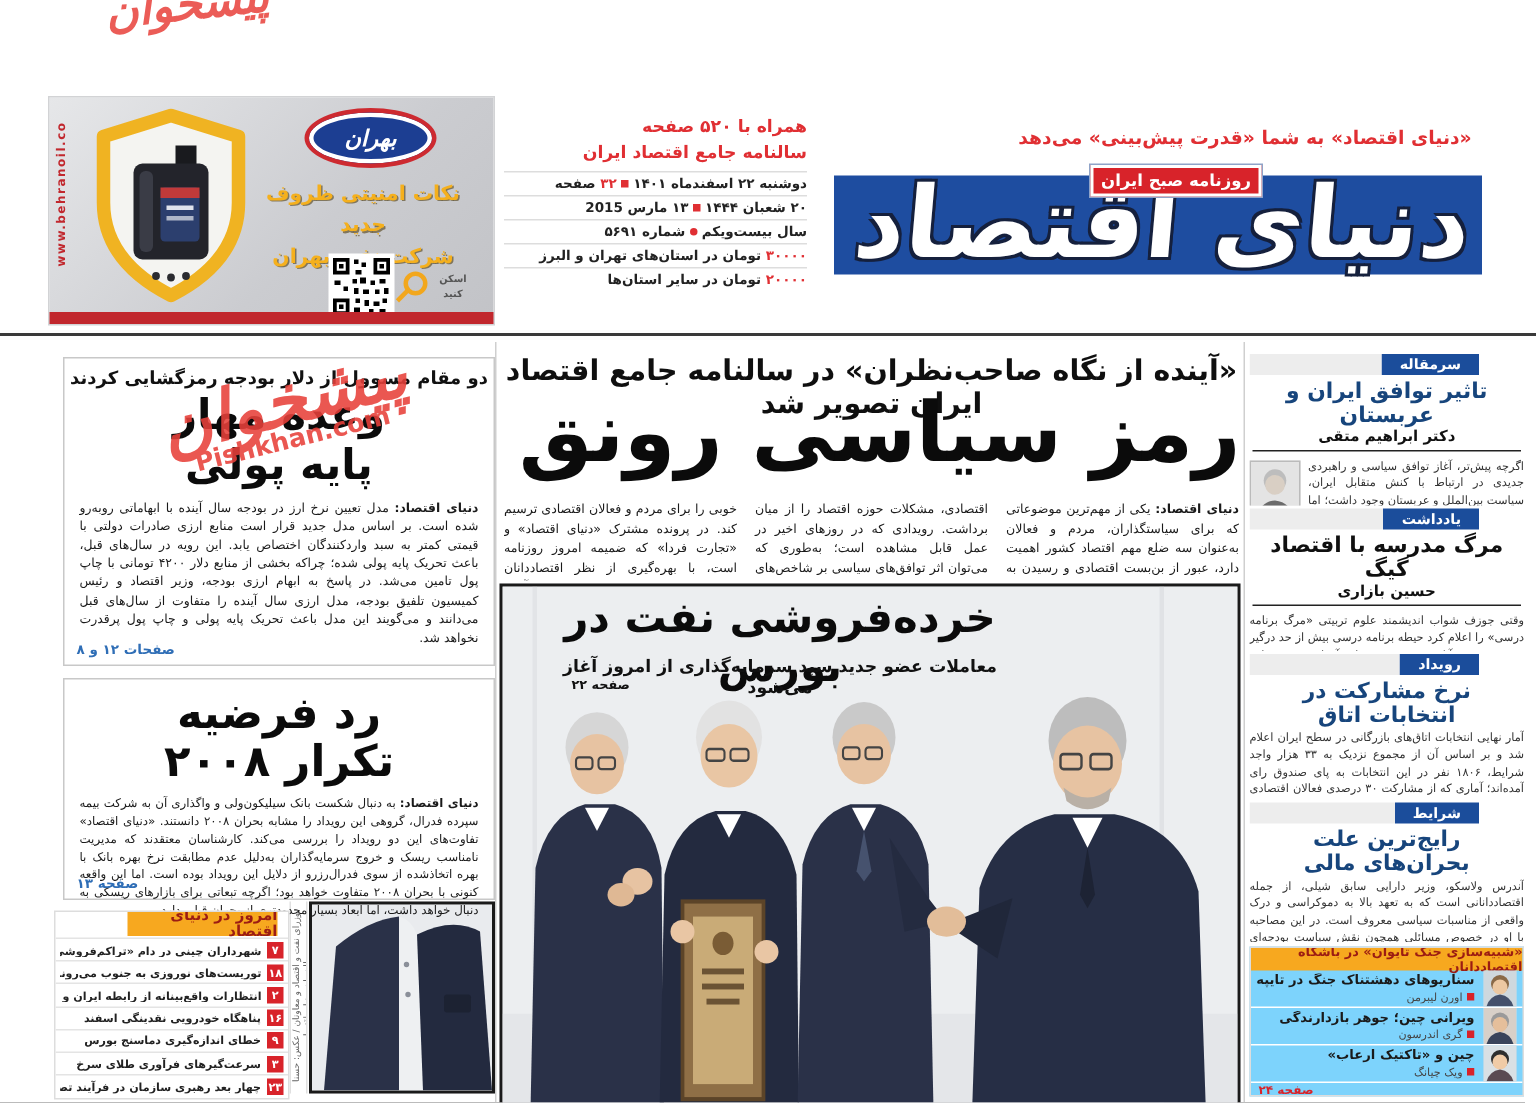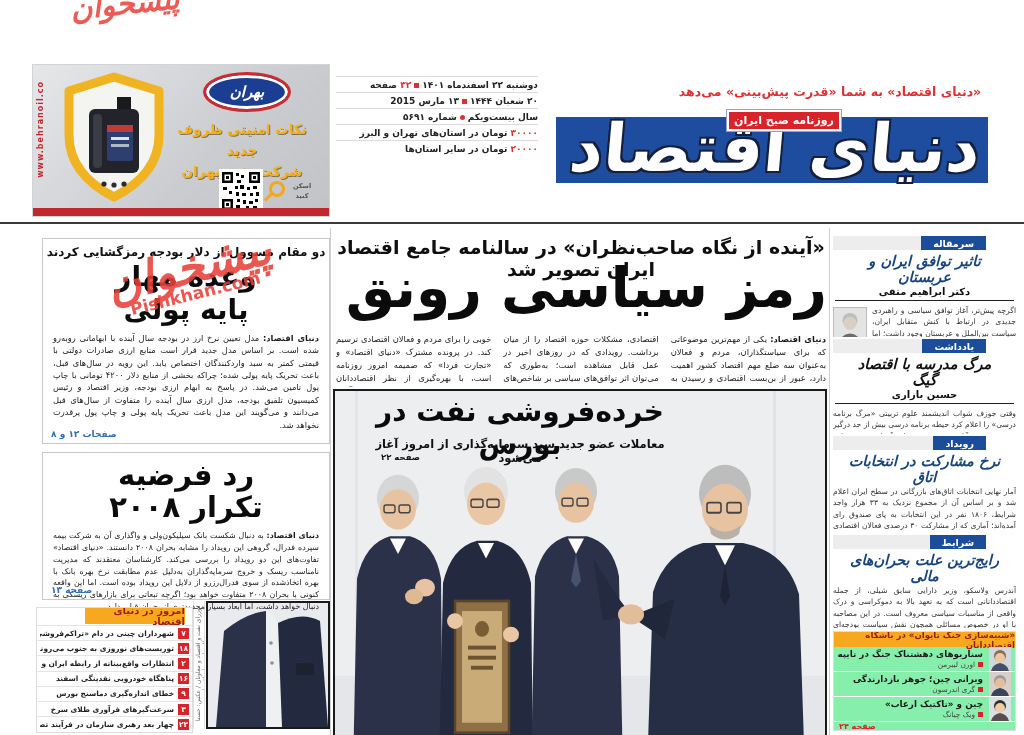--- a/index.html
+++ b/index.html
@@ -103,30 +103,30 @@
 
   
   .rcol { position:absolute; left:833px; top:234px; width:183px; height:396px; overflow:hidden; }
   .rsec { overflow:hidden; }
   .s1 { height:103px; } .s2 { height:97px; } .s3 { height:99px; } .s4 { height:95px; }
   .tagrow { display:flex; height:14px; margin:2px 0 3px; }
   .tagspacer { width:30px; }
   .tag { background:#1b4d9b; color:#fff; font-size:9.5px; font-weight:bold;
          display:flex; align-items:center; justify-content:center; padding:0 12px; }
   .graybar { flex:1; background:#ededed; }
-  .rtitle { text-align:center; font-size:14.5px; font-weight:bold; color:#17457c; margin:2px 12px 1px;font-style:italic; }
+  .rtitle { text-align:center; font-size:14.5px; font-weight:bold; color:#17457c; margin:2px 12px 1px; }
   .rtitle.dark { color:#101010; }
   .rauthor { text-align:center; font-size:10px; font-weight:bold; color:#111; padding-bottom:3px;
              border-bottom:1.5px solid #222; margin:0 2px 4px; }
   .rbody { font-size:7.6px; line-height:1.5; text-align:justify; color:#333; }
   .author-photo { float:left; width:34px; height:40px; margin:2px 5px 2px 0; border:1px solid #bbb; background:#e8e8e8; }
 
   
   .club { position:absolute; left:833px; top:631px; width:183px; height:100px;
-          border:1px solid #ddd; background:#86efac; overflow:hidden; }
+          border:1px solid #ddd; background:#7dd3fc; overflow:hidden; }
   .club-head { height:15px; background:#f7a81f; color:#9c1c13; font-size:8.6px; font-weight:bold;
                display:flex; align-items:center; justify-content:center; }
   .citem { display:flex; align-items:center; height:25px; border-bottom:1px solid #fff; padding:0 4px; }
   .cface { width:22px; height:24px; margin-left:6px; background:#ddd; overflow:hidden; flex:none; }
   .ctext { flex:1; text-align:right; overflow:hidden; }
   .ctitle { font-size:8.8px; font-weight:bold; color:#1a1a1a; line-height:1.25; white-space:nowrap; }
   .cauthor { font-size:7.4px; color:#444; }
   .sqsmall { display:inline-block; width:5px; height:5px; background:#d8232a; margin-left:3px; }
   .club-page { color:#d8232a; font-size:8px; font-weight:bold; text-align:left; padding:0 5px; }
 
@@ -210,20 +210,24 @@
     </div>
     <div class="ad-redbar"></div>
   </div>
 
   <div class="slogan">«دنیای اقتصاد» به شما «قدرت پیش‌بینی» می‌دهد</div>
   <div class="band"></div>
   <div class="badge">روزنامه صبح ایران</div>
   <div class="mast-title">دنیای اقتصاد</div>
 
   <div class="info">
+    <div class="info-promo">
+      <div>همراه با ۵۲۰ صفحه</div>
+      <div>سالنامه جامع اقتصاد ایران</div>
+    </div>
     <div class="info-row">
       <span>دوشنبه ۲۲ اسفندماه ۱۴۰۱</span><span class="sq"></span><span class="red">۳۲</span> <span>صفحه</span>
     </div>
     <div class="info-row">
       <span>۲۰ شعبان ۱۴۴۴</span><span class="sq"></span><span>۱۳ مارس 2015</span>
     </div>
     <div class="info-row">
       <span>سال بیست‌ویکم</span><span class="dot"></span><span>شماره ۵۶۹۱</span>
     </div>
     <div class="info-row">

